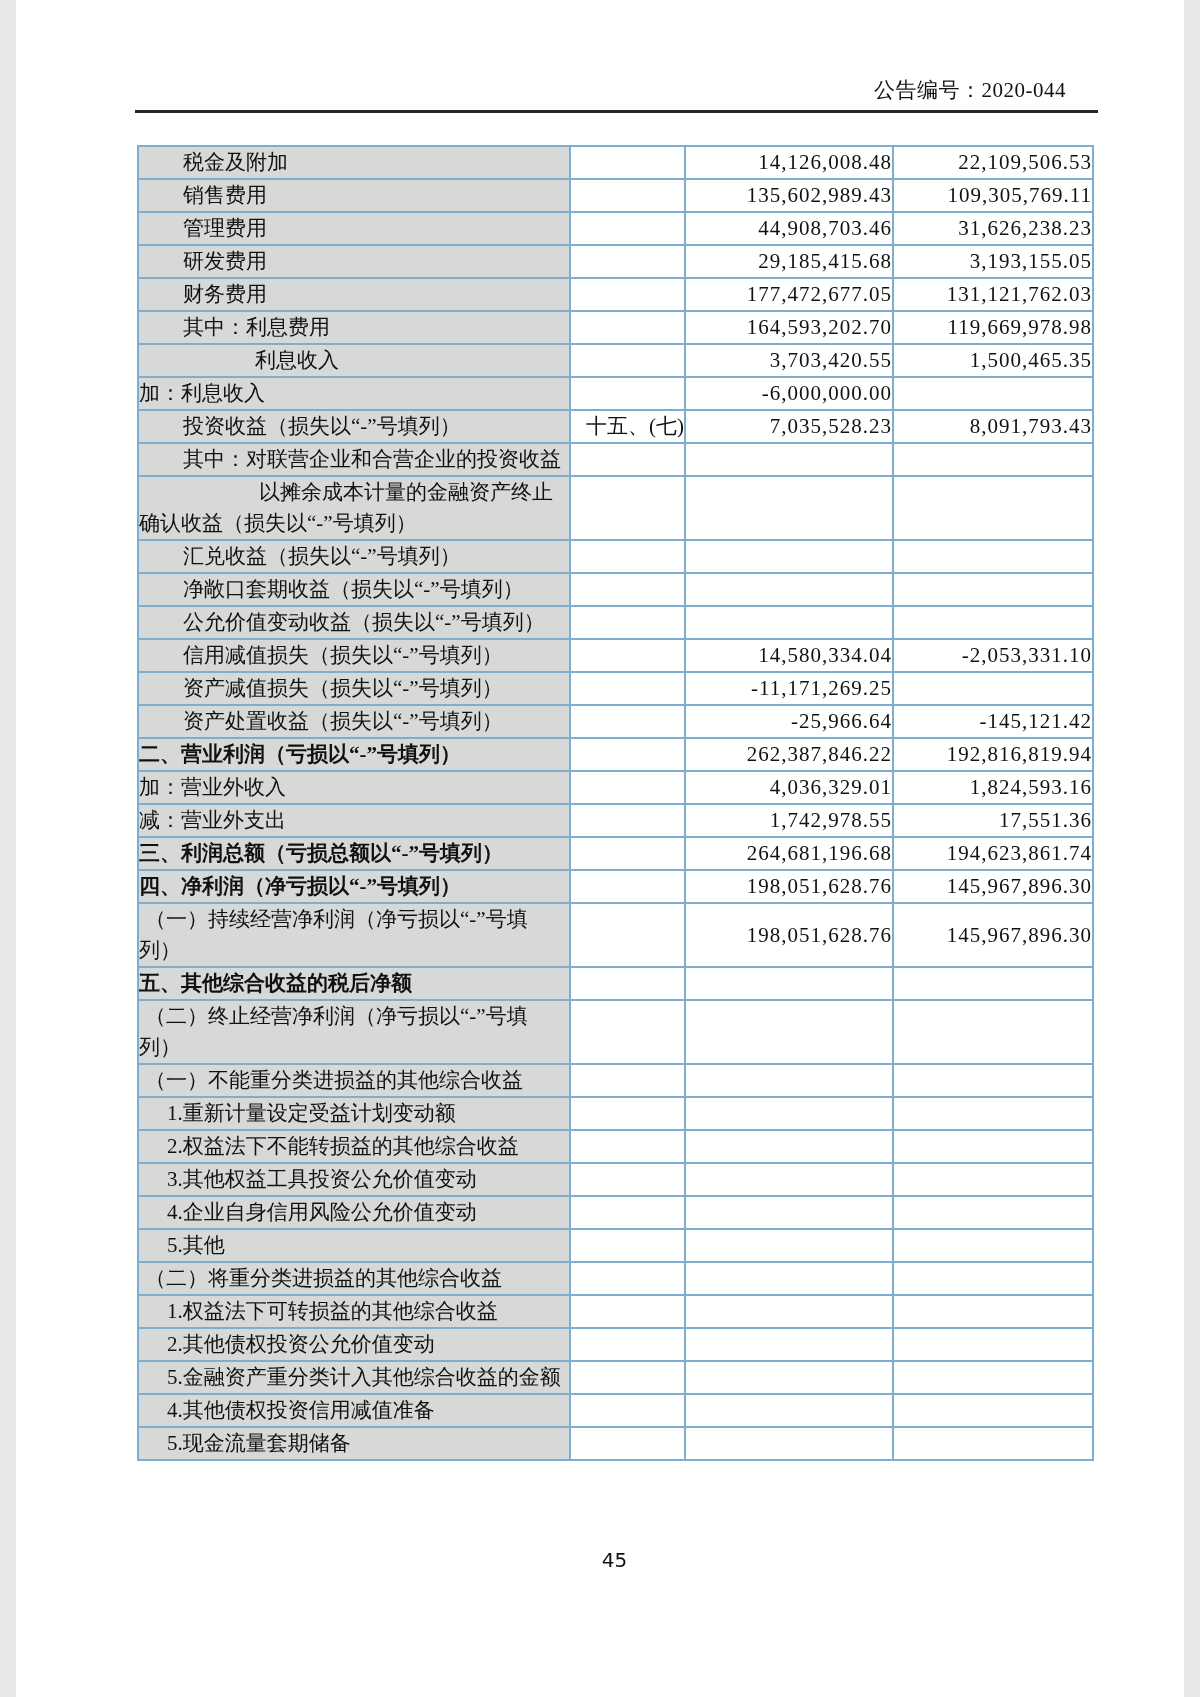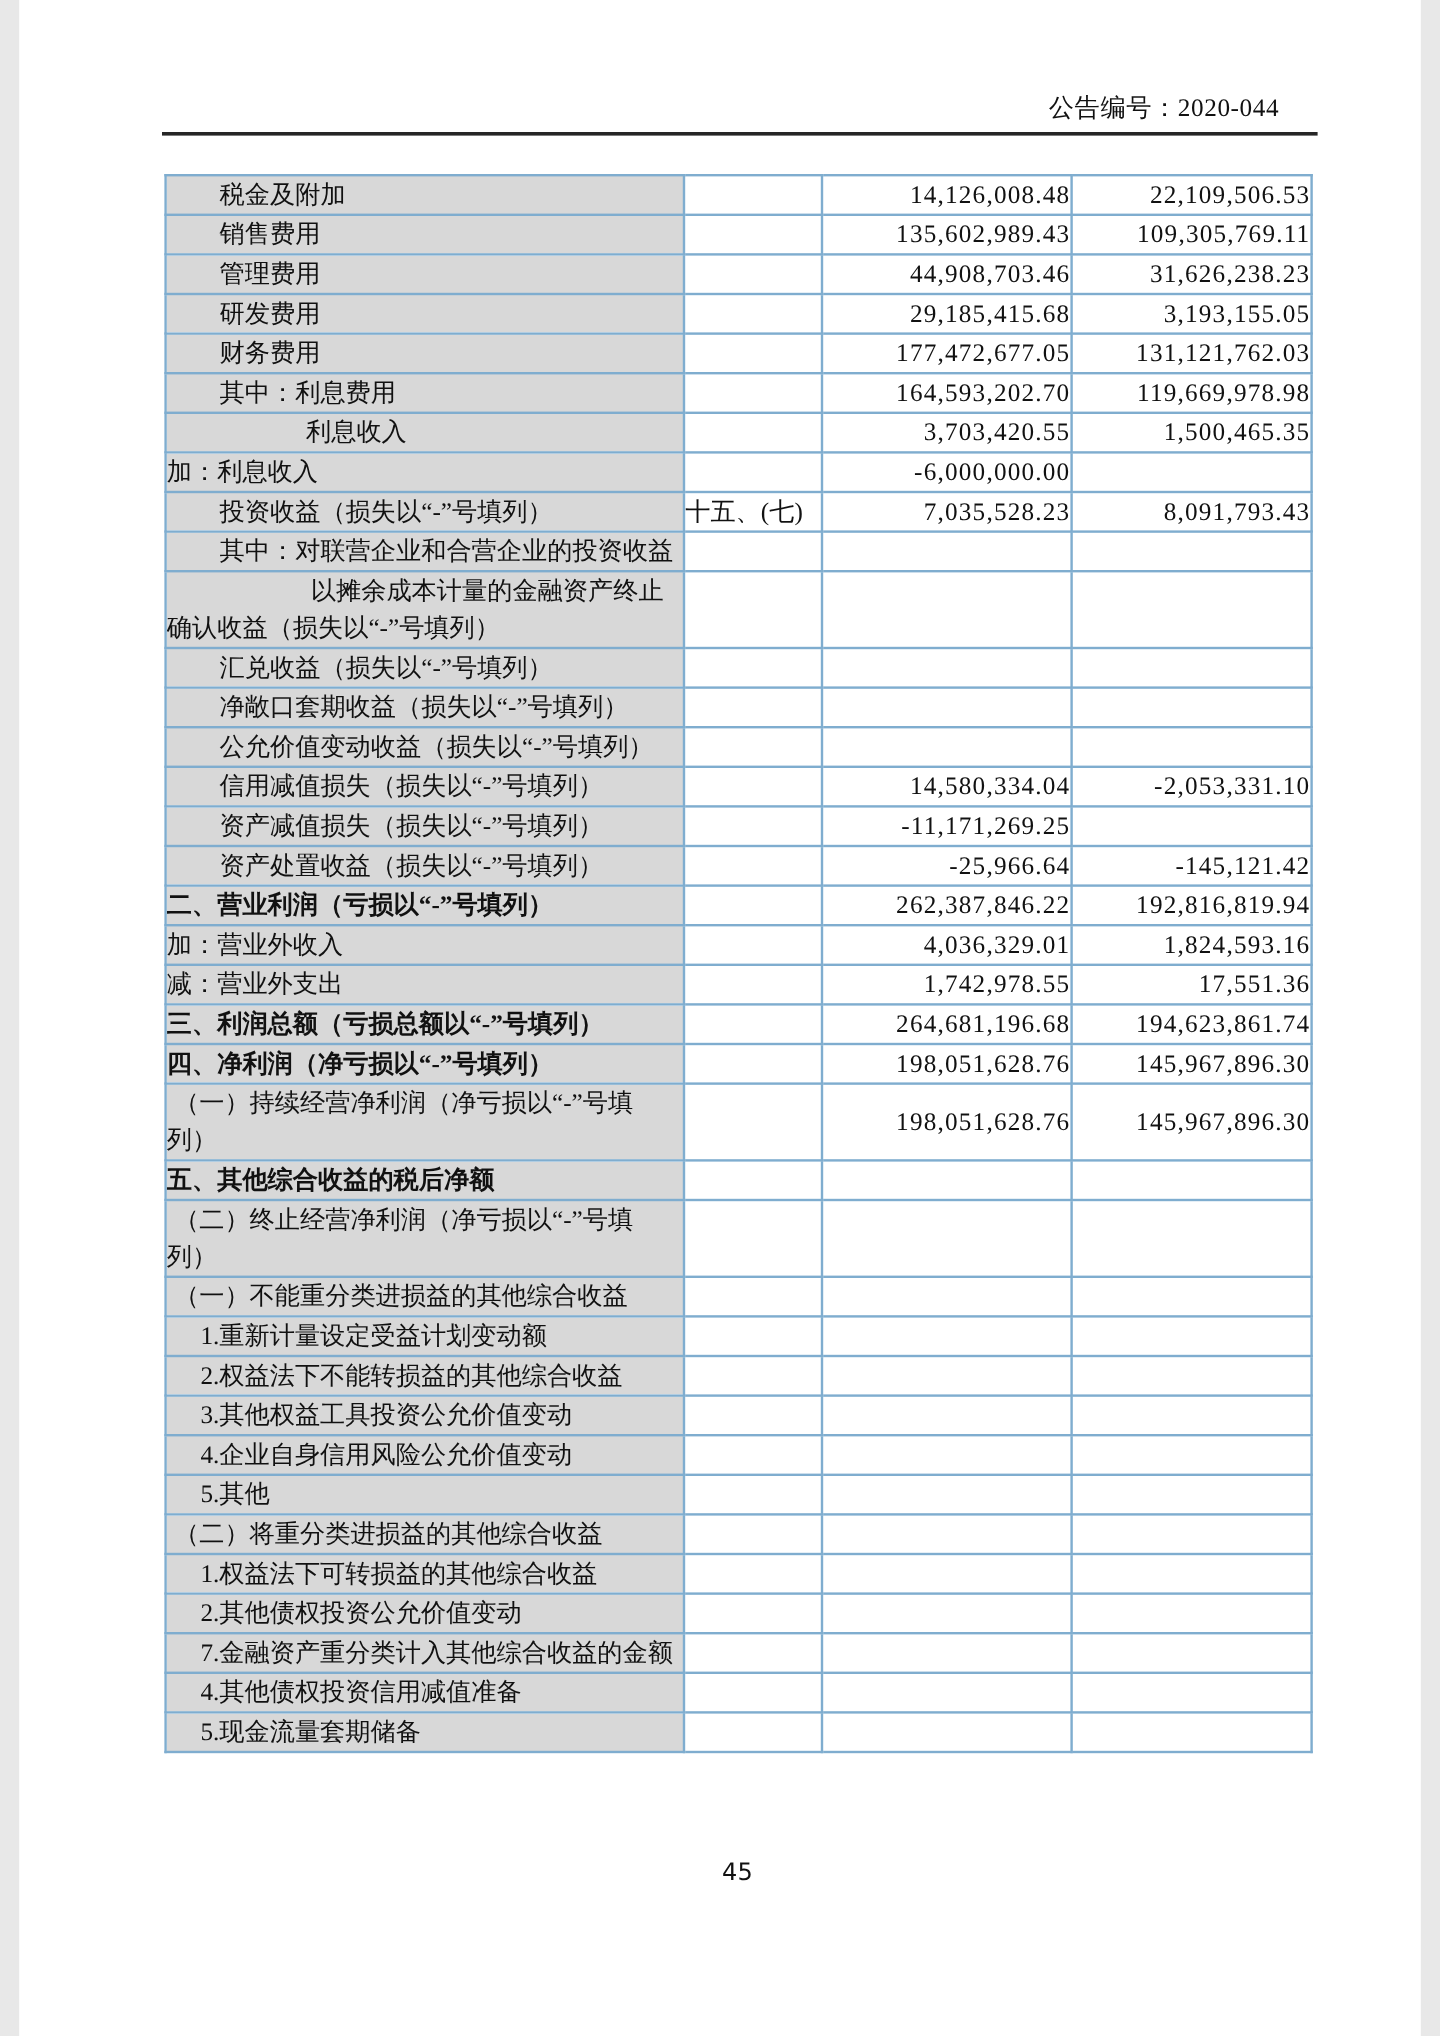--- a/index.html
+++ b/index.html
@@ -47,21 +47,21 @@
     vertical-align:middle;
     overflow:hidden;
   }
   td.lab{
     background:var(--label-bg);
     padding:1px 8px 1px 12px;
     text-align:left;
     word-break:break-all;
   }
   td.note{
-    text-align:left;
+    text-align:right;
     font-size:19px;
     white-space:nowrap;
   }
   td.num{
     text-align:right;
     padding-right:14px;
     letter-spacing:1px;
     white-space:nowrap;
   }
   .b{font-weight:bold;}
@@ -294,21 +294,21 @@
           <td class="num"></td>
           <td class="num"></td>
         </tr>
         <tr>
           <td class="lab ti2">2.其他债权投资公允价值变动</td>
           <td class="note"></td>
           <td class="num"></td>
           <td class="num"></td>
         </tr>
         <tr>
-          <td class="lab ti2">7.金融资产重分类计入其他综合收益的金额</td>
+          <td class="lab ti2">5.金融资产重分类计入其他综合收益的金额</td>
           <td class="note"></td>
           <td class="num"></td>
           <td class="num"></td>
         </tr>
         <tr>
           <td class="lab ti2">4.其他债权投资信用减值准备</td>
           <td class="note"></td>
           <td class="num"></td>
           <td class="num"></td>
         </tr>

